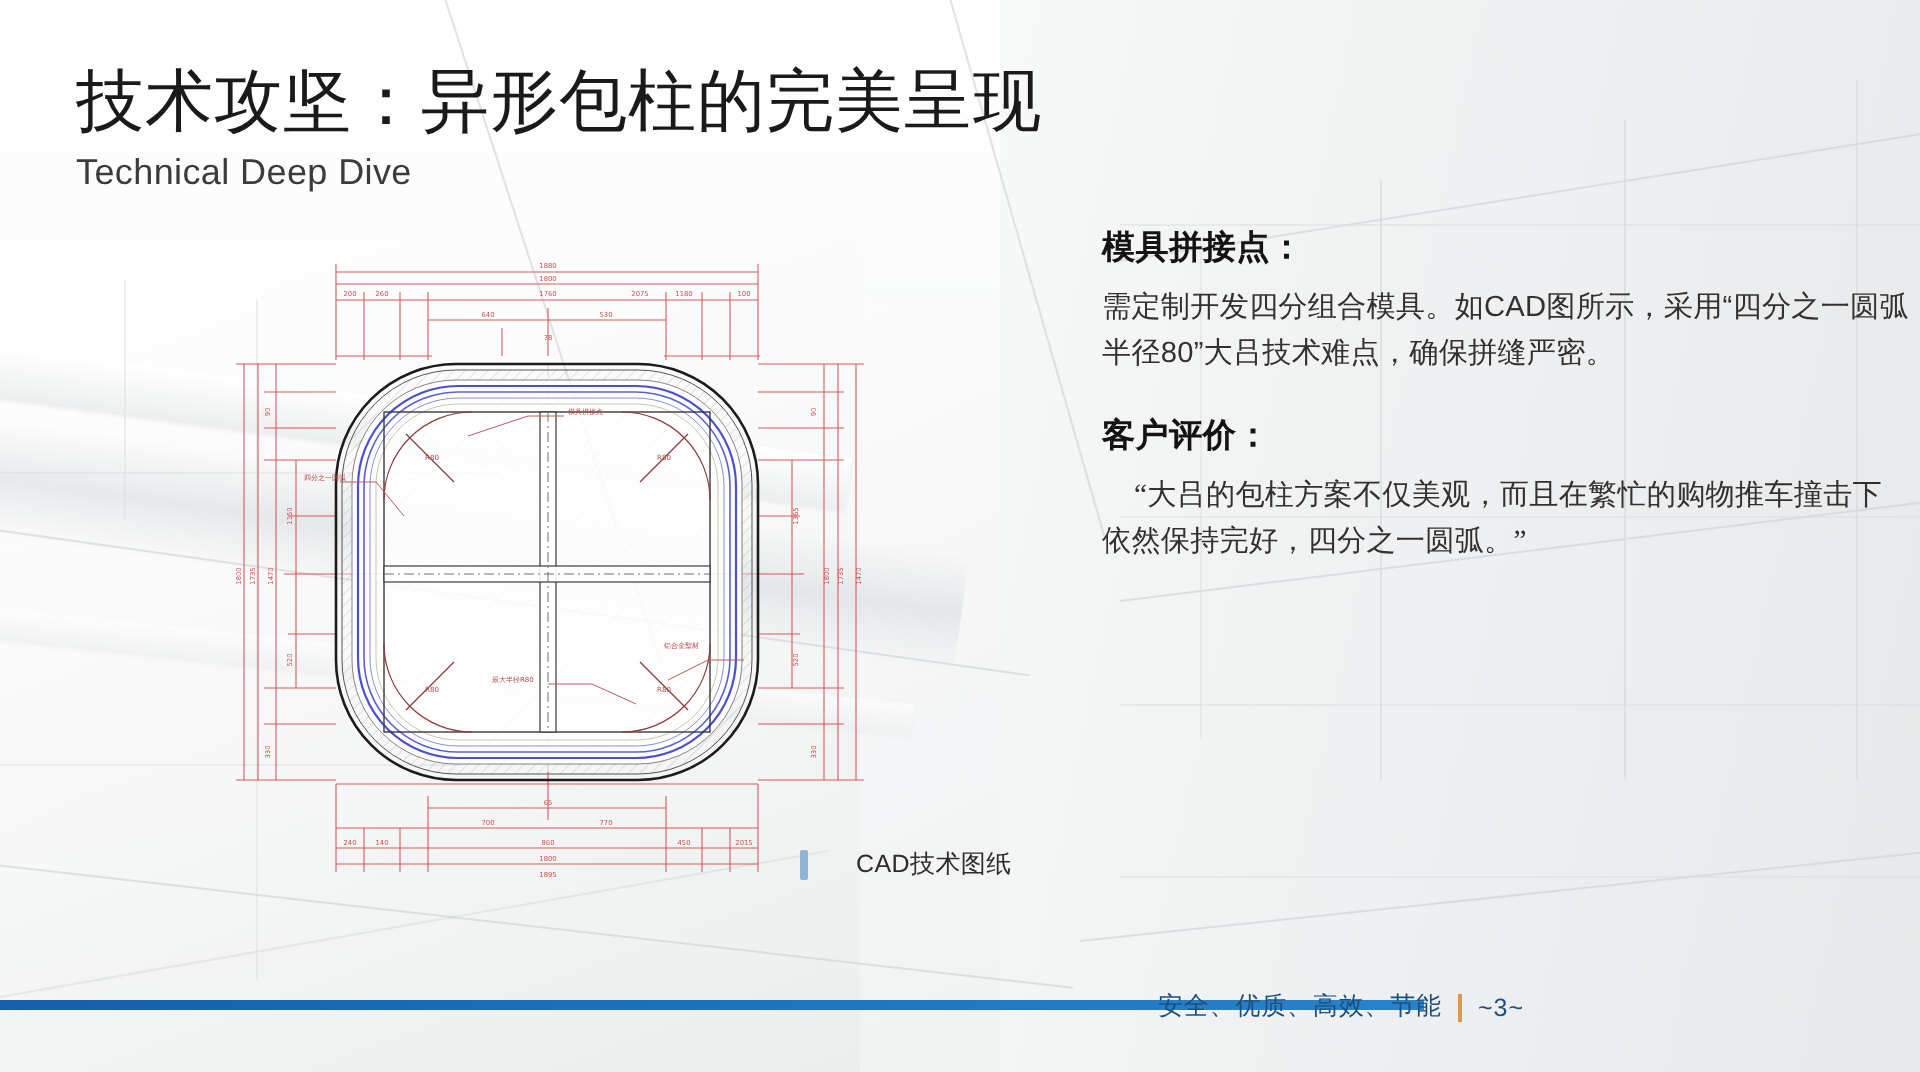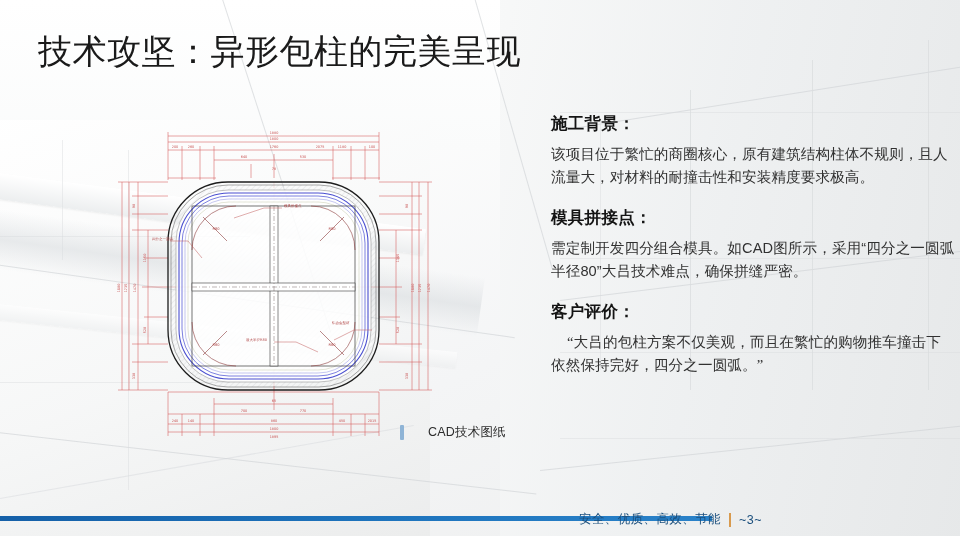--- a/index.html
+++ b/index.html
@@ -90,21 +90,21 @@
     letter-spacing:.3px; margin-bottom:8px;
   }
   .sec-b {
     font-size:14.6px; line-height:1.55; color:#313131;
     letter-spacing:.1px;
   }
   .sec-b.quote { text-indent:1.1em; }
 
   
   #footer {
-    position:absolute; left:0; bottom:0; width:776px; height:34px;padding-left:32px;
+    position:absolute; left:0; bottom:16px; width:776px; height:34px;padding-left:32px;
   }
   #footer-rule {
     position:absolute; left:-2px; bottom:15px; width:714px; height:5px;
     background:linear-gradient(90deg,#15year 0%,#1a6cb5 100%);
     background:linear-gradient(90deg,#1560a8 0%,#1e74bd 55%,#2a82c9 100%);
   }
   #footer-text {
     position:absolute; right:14px; bottom:8px;
     display:flex; align-items:center; gap:8px;
     font-size:12.5px; color:#1b4f7d; white-space:nowrap;
@@ -148,20 +148,21 @@
     <div class="seam h soft" style="left:0; top:236px; width:250px;"></div>
     <div class="seam h soft" style="left:0; top:382px; width:230px;"></div>
     <div class="seam v soft" style="left:128px; top:150px; height:340px;"></div>
     <div class="seam v soft" style="left:62px;  top:140px; height:120px;"></div>
 
     <div class="sweep" style="left:-30px; top:205px; width:520px; height:60px; transform:rotate(8deg);"></div>
   </div>
 
   <div id="title-block">
     <div id="title-cn">技术攻坚：异形包柱的完美呈现</div>
+    <div id="title-en">Technical Deep Dive</div>
   </div>
 
   <div id="cad-wrap">
     <svg id="cad-svg" viewBox="0 0 400 330">
       <defs>
         <pattern id="hatch" width="4" height="4" patternUnits="userSpaceOnUse" patternTransform="rotate(45)">
           <line x1="0" y1="0" x2="0" y2="4" stroke="#9aa0a6" stroke-width="0.5"></line>
         </pattern>
       </defs>
 
@@ -334,24 +335,20 @@
     </svg>
   </div>
 
   <div id="cad-caption">
     <span class="bar"></span>
     <span class="txt">CAD技术图纸</span>
   </div>
 
   <div id="content">
 
-    <div class="sec">
-      <div class="sec-h">施工背景：</div>
-      <div class="sec-b">该项目位于繁忙的商圈核心，原有建筑结构柱体不规则，且人流量大，对材料的耐撞击性和安装精度要求极高。</div>
-    </div>
 
     <div class="sec">
       <div class="sec-h">模具拼接点：</div>
       <div class="sec-b">需定制开发四分组合模具。如CAD图所示，采用“四分之一圆弧半径80”大吕技术难点，确保拼缝严密。</div>
     </div>
 
     <div class="sec">
       <div class="sec-h">客户评价：</div>
       <div class="sec-b quote">“大吕的包柱方案不仅美观，而且在繁忙的购物推车撞击下依然保持完好，四分之一圆弧。”</div>
     </div>

